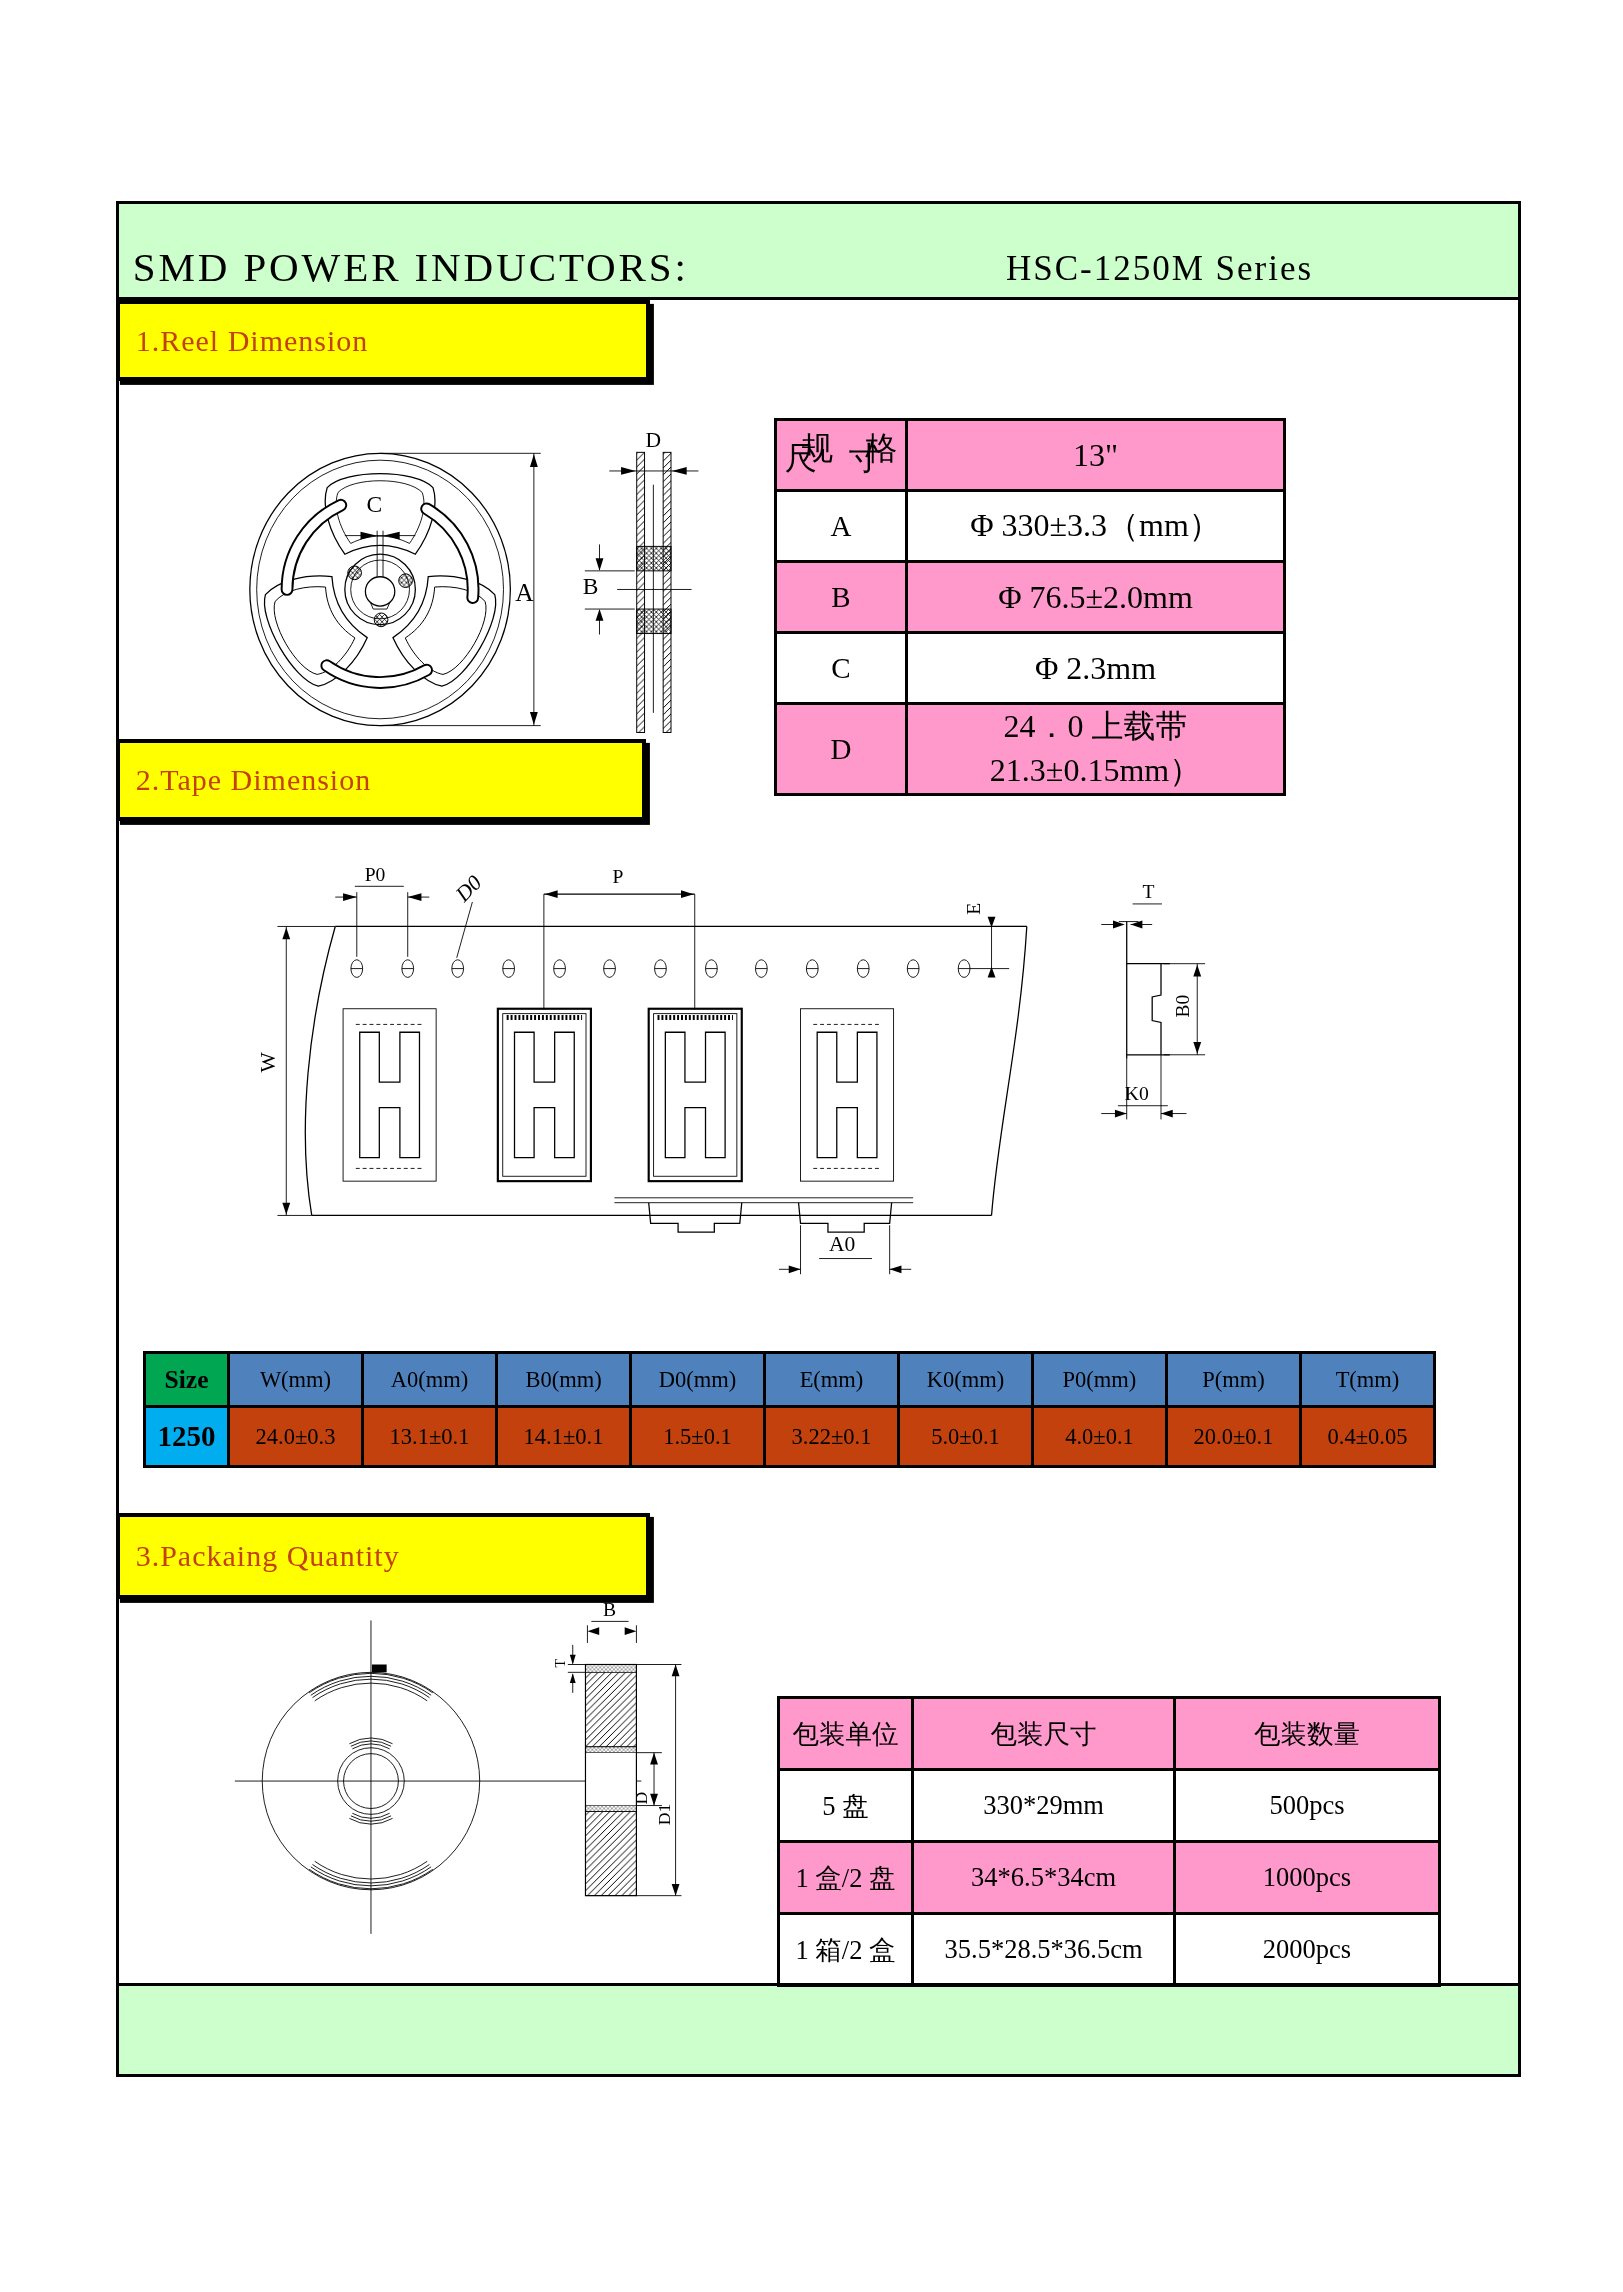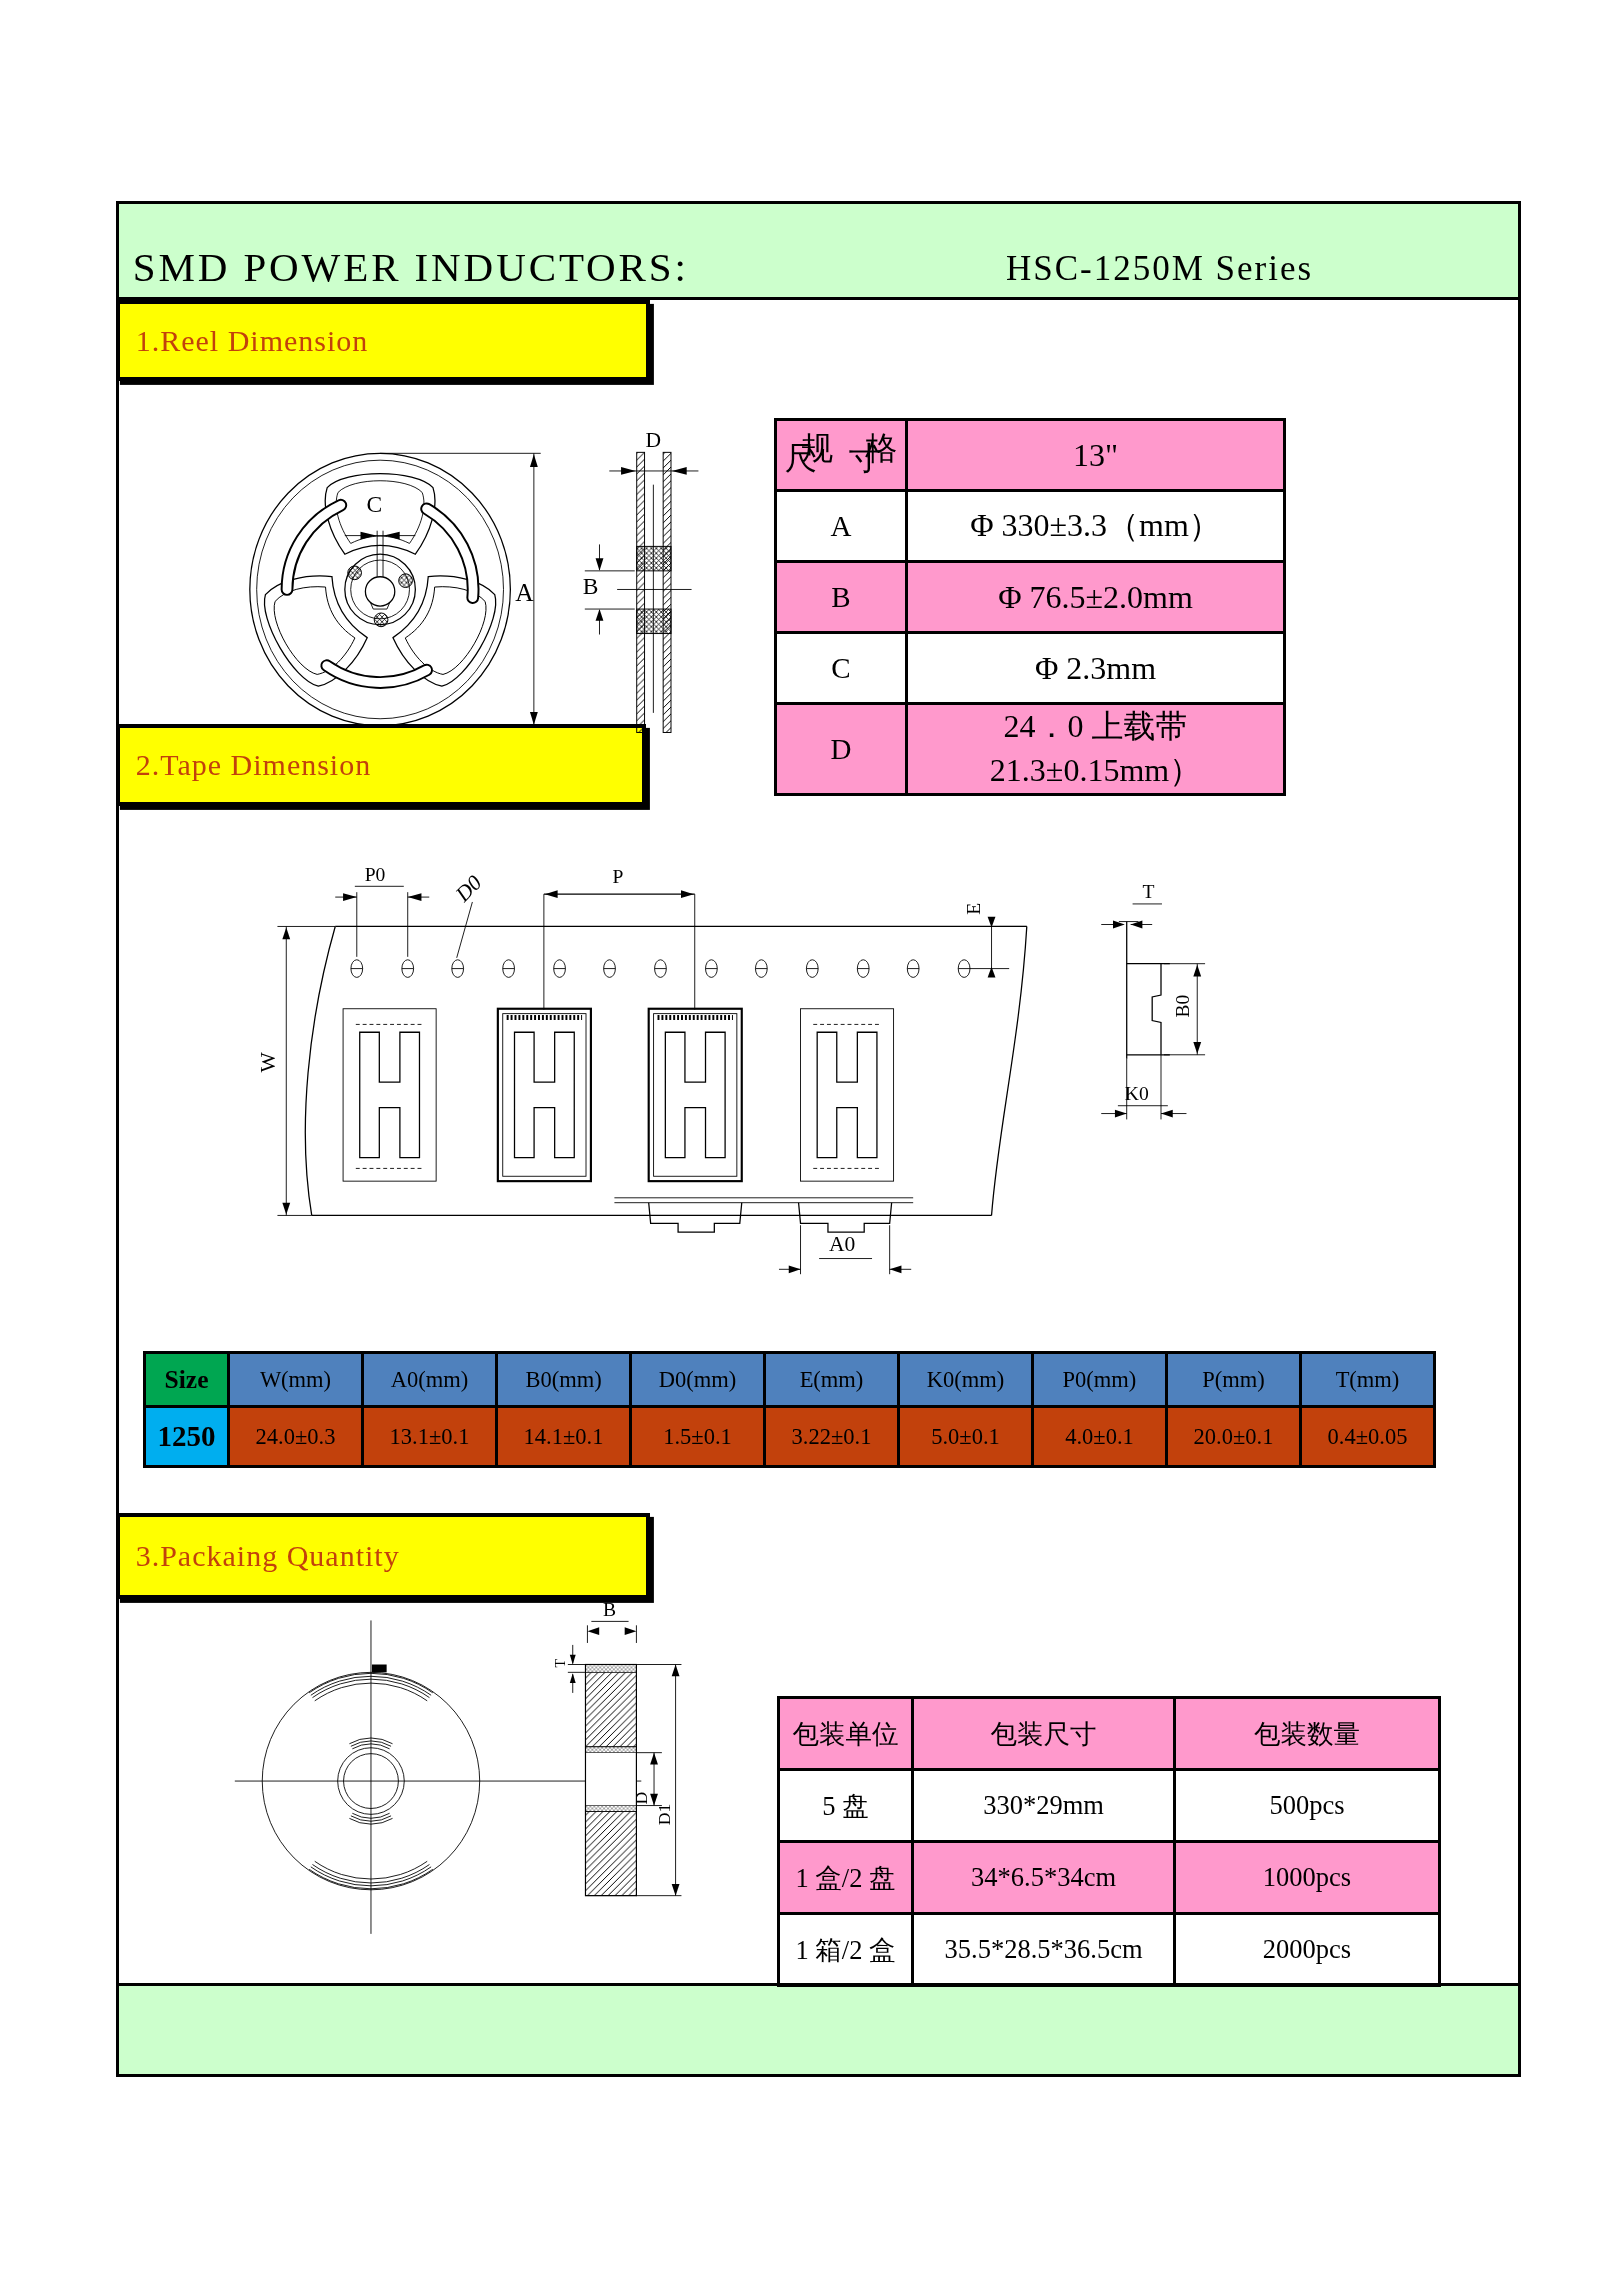--- a/index.html
+++ b/index.html
@@ -7,21 +7,21 @@
           font-family:"Liberation Serif","DejaVu Serif",serif; color:#000; overflow:hidden; }
   .doc { position:absolute; left:116px; top:201px; width:1399px; height:1870px;
          border:3.9px solid #000; background:#fff; }
   .doc-header { position:absolute; left:0; top:0; width:100%; height:93px;
                 background:#ccffcc; border-bottom:3.9px solid #000; }
   .title-left { position:absolute; left:13.7px; top:39px; font-size:41px; letter-spacing:2.9px; white-space:nowrap; }
   .title-right{ position:absolute; left:887px; top:45px; font-size:35px; letter-spacing:2px; white-space:nowrap; }
   .sec { position:absolute; background:#ffff00; border:4.9px solid #000; box-shadow:3.9px 3.9px 0 #000;
          color:#c2410c; font-size:30px; padding-left:15.7px; display:flex; align-items:center; letter-spacing:1px; }
   #sec1 { left:116px; top:300px; width:510px; height:73px; }
-  #sec2 { left:116px; top:724px; width:506px; height:74px; }
+  #sec2 { left:116px; top:739px; width:506px; height:74px; }
   #sec3 { left:116px; top:1513px; width:510px; height:78px; }
   table { position:absolute; border-collapse:collapse; table-layout:fixed; }
   td { border:3.9px solid #000; text-align:center; vertical-align:middle; padding:0; }
   .pink { background:#ff99cc; }
   .reel-table { left:774px; top:418px; }
   .reel-table td { height:68px; font-size:32px; }
   .reel-table .lbl { font-size:29px; }
   .diag { position:relative; font-size:19.6px; }
   .diag .tr { position:absolute; right:7.8px; top:5.9px; }
   .diag .bl { position:absolute; left:7.8px; bottom:7.8px; }

